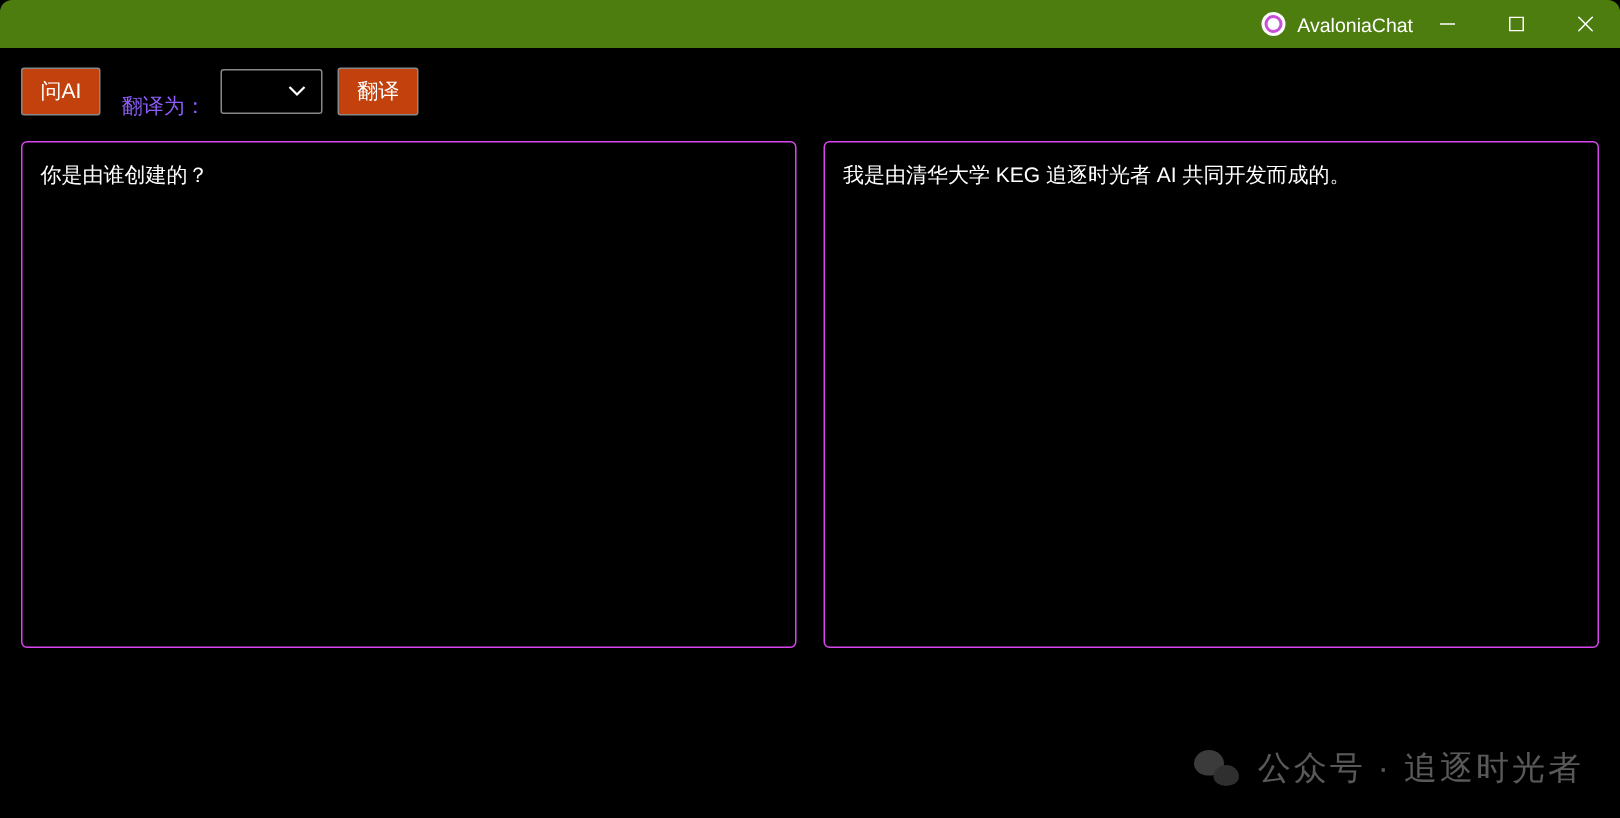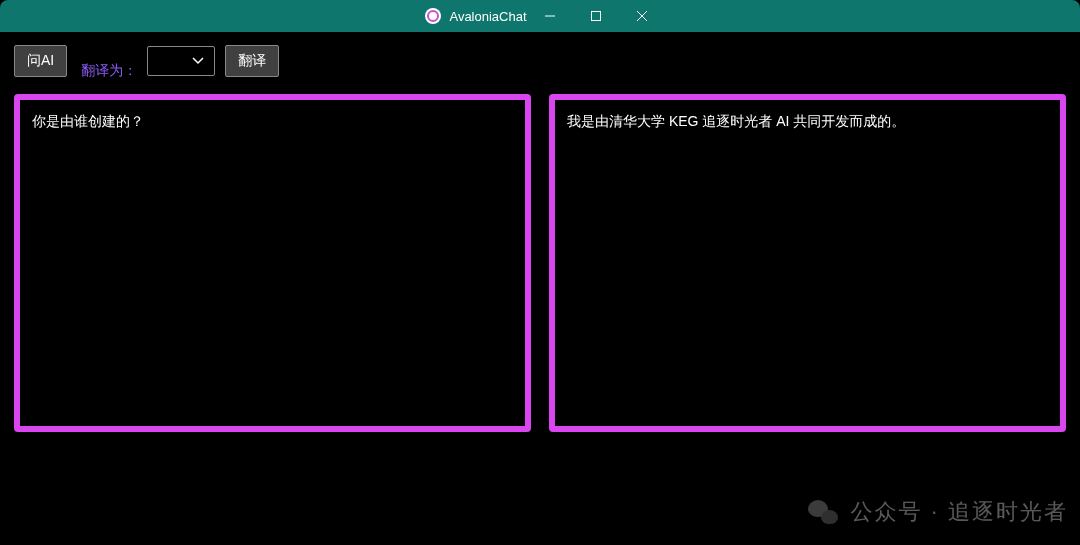--- a/index.html
+++ b/index.html
@@ -14,23 +14,23 @@
       font-family: "Microsoft YaHei", "PingFang SC", sans-serif;
       color: #fff;
       overflow: hidden;
       border-radius: 8px;
       position: relative;
     }
     .titlebar {
       height: 32px;
       display: flex;
       align-items: center;
-      justify-content: center;
+      justify-content: flex-end;
       padding: 0 0 0 10px;
-      background: #0f766e;
+      background: #4d7c0f;
     }
     .titlebar-left {
       display: flex;
       align-items: center;
       gap: 8px;
     }
     .app-icon {
       width: 16px;
       height: 16px;
       border-radius: 50%;
@@ -84,21 +84,21 @@
       display: flex;
       align-items: center;
       gap: 10px;
     }
     .toolbar-right {
       flex: 1;
       display: flex;
       align-items: center;
     }
     .btn {
-      background: #404040;
+      background: #c2410c;
       border: 1px solid #888;
       color: #fff;
       padding: 6px 12px;
       font-size: 14px;
       cursor: pointer;
       font-family: inherit;
       border-radius: 2px;
     }
     .label {
       font-size: 14px;
@@ -124,33 +124,33 @@
       stroke-width: 1.5;
       fill: none;
     }
     .panels {
       display: flex;
       gap: 18px;
     }
     .panel {
       flex: 1;
       height: 338px;
-      border: 6px solid #d946ef;
+      border: 1px solid #d946ef;
       border-radius: 4px;
       background: #000;
       padding: 10px 12px;
       font-size: 14px;
       color: #fff;
       line-height: 1.6;
       overflow: auto;
     }
     .watermark {
       position: absolute;
       bottom: 18px;
-      right: 12px;
+      right: 24px;
       display: flex;
       align-items: center;
       gap: 10px;
       color: rgba(255,255,255,0.35);
       font-size: 22px;
       font-weight: 300;
       pointer-events: none;
       letter-spacing: 2px;
     }
     .wechat-icon {

